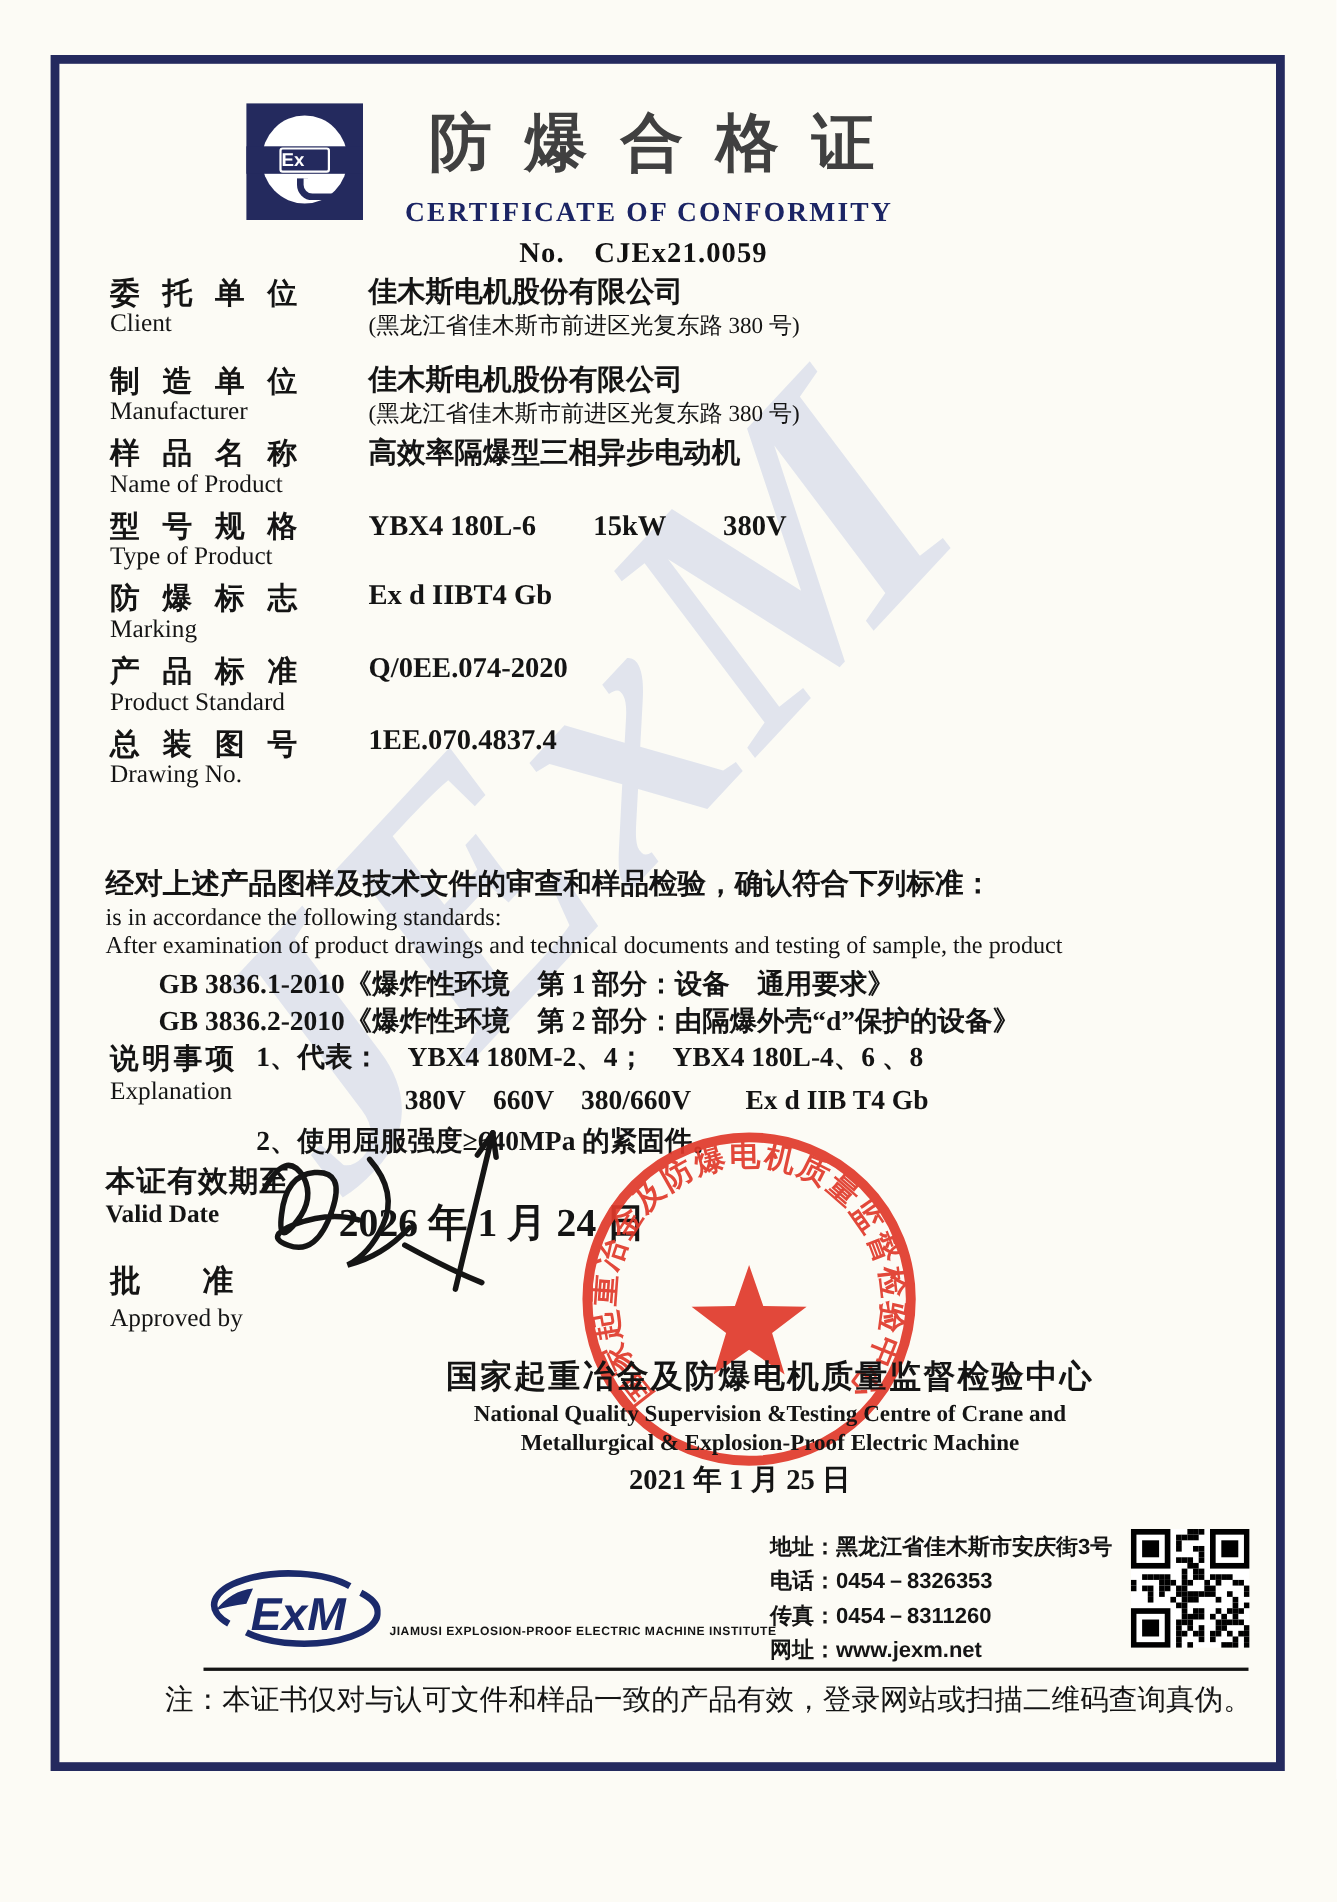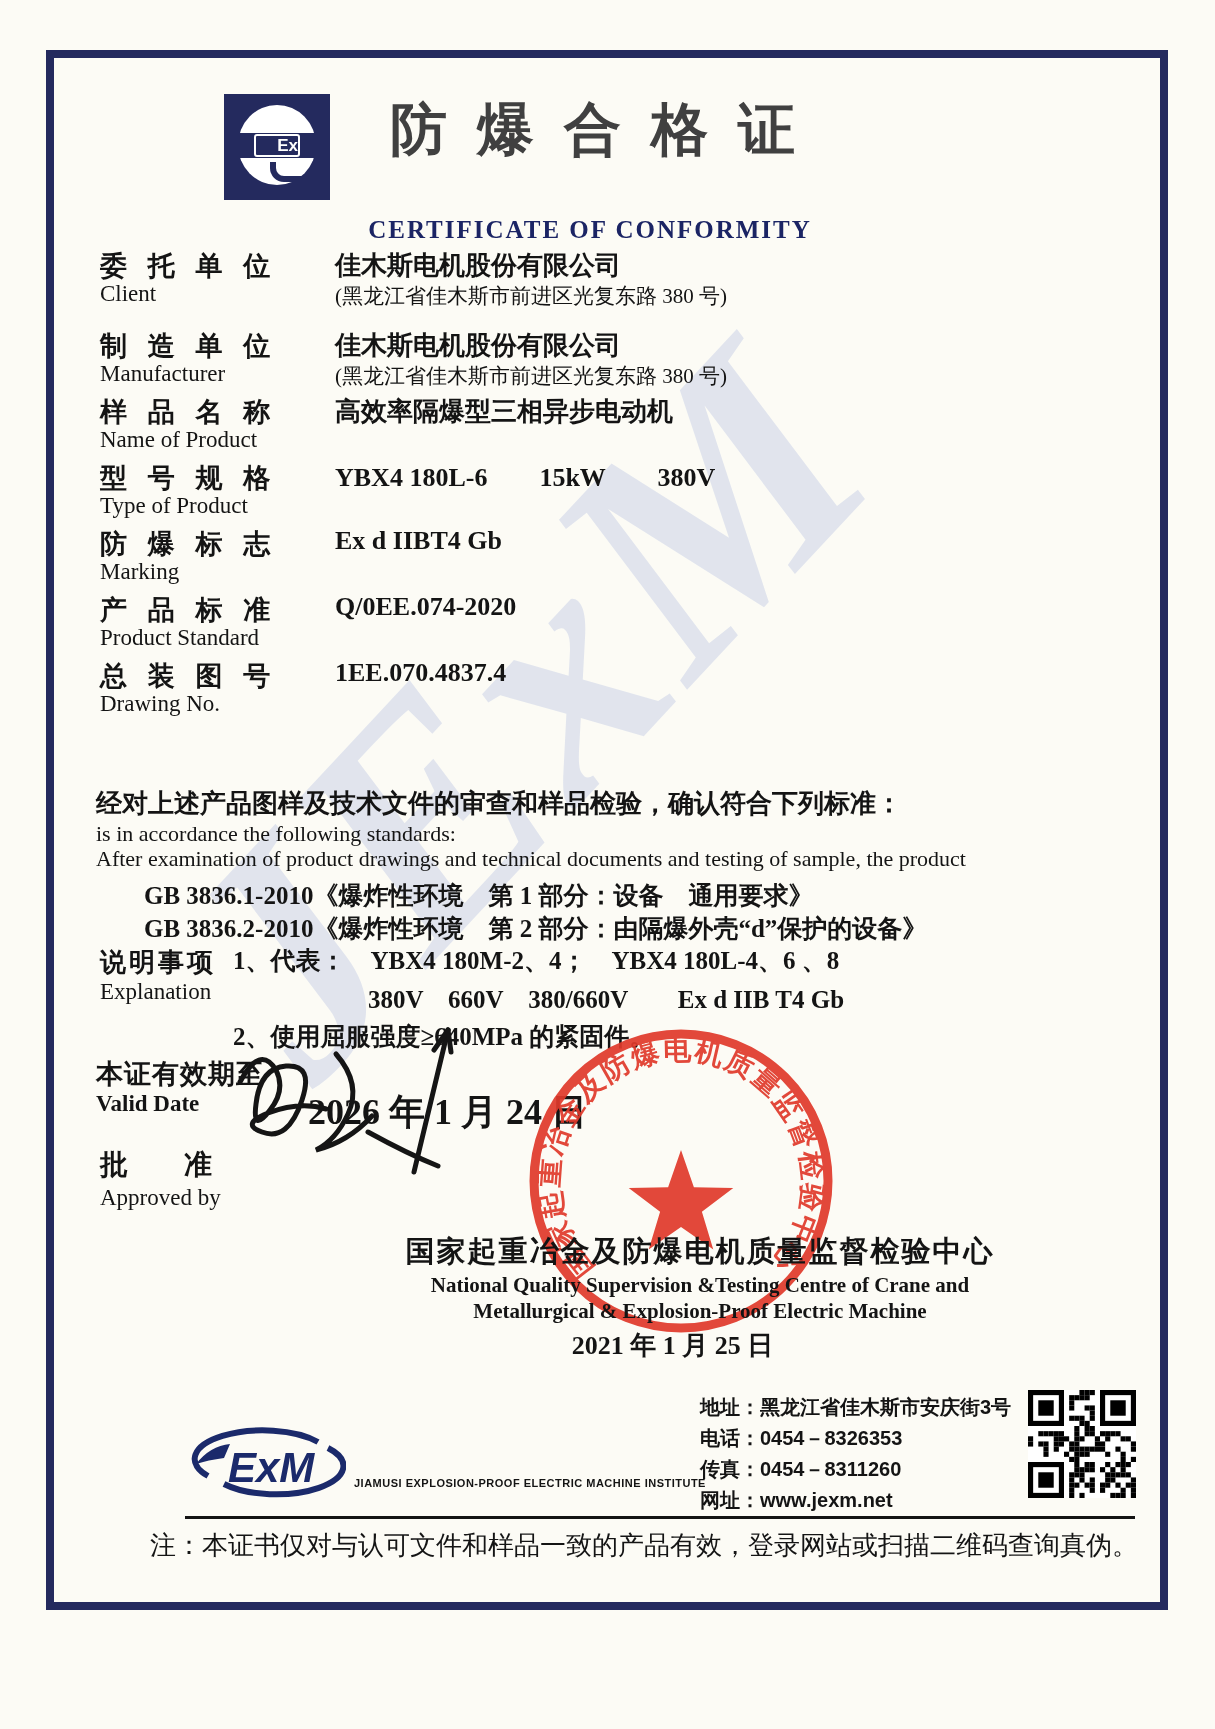--- a/index.html
+++ b/index.html
@@ -19,31 +19,31 @@
     color:#bcc6e4;opacity:.42;transform:rotate(-47deg);
     transform-origin:50% 50%;letter-spacing:6px;white-space:nowrap;
   }
   
   .ex-logo{position:absolute;left:224px;top:94px;width:106px;height:106px;background:#242a5e;z-index:2;}
   .ex-logo .disc{position:absolute;left:14px;top:11px;width:78px;height:80px;background:#ffffff;border-radius:50%;}
   .ex-logo .band{position:absolute;left:0;top:39px;width:106px;height:25px;background:#242a5e;}
   .ex-logo .exbox{
     position:absolute;left:30px;top:40px;width:46px;height:23px;
     border:2px solid #ffffff;box-sizing:border-box;border-radius:3px;
-    color:#ffffff;font-weight:bold;font-size:17px;line-height:19px;text-align:right;
+    color:#ffffff;font-weight:bold;font-size:17px;line-height:19px;text-align:left;
     font-family:"Liberation Sans",sans-serif;
   }
   .ex-logo .tail{position:absolute;left:46px;top:68px;width:26px;height:14px;border-left:6px solid #242a5e;border-bottom:6px solid #242a5e;border-radius:0 0 0 14px;}
   .title-cn{
     position:absolute;left:360px;top:92px;width:460px;text-align:center;z-index:2;
     font-size:57px;font-weight:bold;color:#404040;letter-spacing:30px;text-indent:30px;white-space:nowrap;
   }
   .title-en{
     position:absolute;left:360px;top:180px;width:460px;text-align:center;z-index:2;
-    font-size:25px;font-weight:bold;color:#1b2464;letter-spacing:2px;white-space:nowrap;margin-top:36px;
+    font-size:25px;font-weight:bold;color:#1b2464;letter-spacing:2px;white-space:nowrap;
   }
   .cert-no{
     position:absolute;left:360px;top:212px;width:450px;text-align:center;z-index:2;
     font-size:26px;font-weight:bold;color:#111;letter-spacing:1px;white-space:nowrap;
   }
   
   .row{position:absolute;left:0;width:1100px;height:70px;z-index:2;}
   .row .lcn{position:absolute;left:100px;top:0;font-size:27px;font-weight:bold;letter-spacing:7px;white-space:nowrap;}
   .row .len{position:absolute;left:100px;top:33px;font-size:23px;white-space:nowrap;}
   .row .val{position:absolute;left:335px;top:0;font-size:26px;font-weight:bold;white-space:nowrap;}
@@ -93,20 +93,21 @@
   <div class="frame"></div>
 
   <div class="ex-logo">
     <div class="disc"></div>
     <div class="band"></div>
     <div class="tail"></div>
     <div class="exbox">Ex</div>
   </div>
   <div class="title-cn">防爆合格证</div>
   <div class="title-en">CERTIFICATE OF CONFORMITY</div>
+  <div class="cert-no">No.　CJEx21.0059</div>
 
   <div class="row" style="top:248px">
     <div class="lcn">委 托 单 位</div>
     <div class="len">Client</div>
     <div class="val">佳木斯电机股份有限公司</div>
     <div class="sub">(黑龙江省佳木斯市前进区光复东路 380 号)</div>
   </div>
   <div class="row" style="top:328px">
     <div class="lcn">制 造 单 位</div>
     <div class="len">Manufacturer</div>

